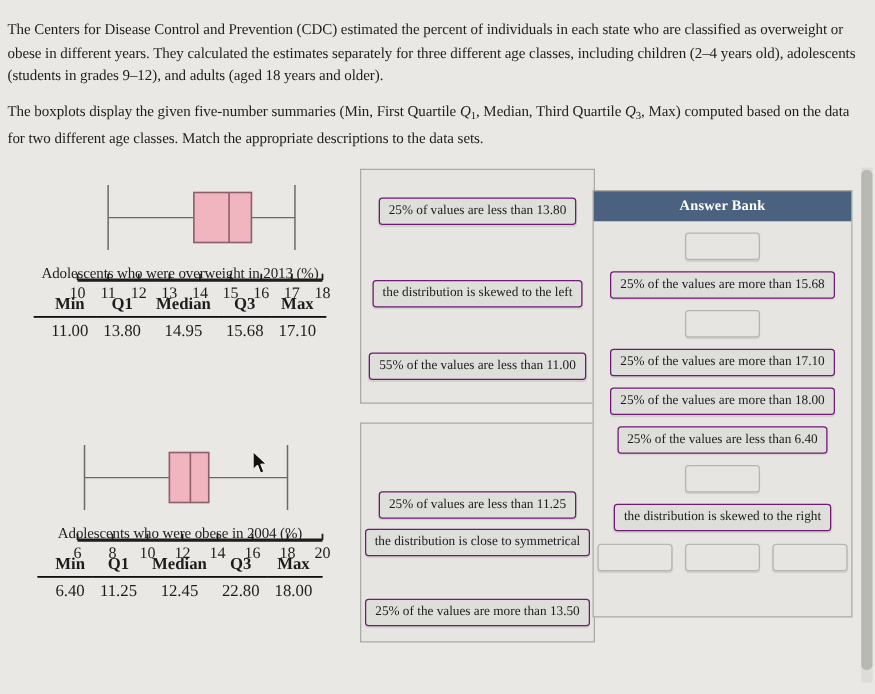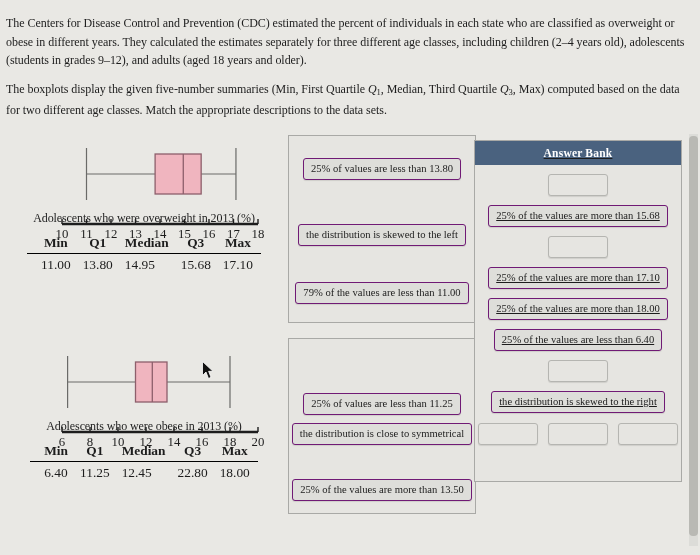--- a/index.html
+++ b/index.html
@@ -57,21 +57,21 @@
   }
   .fivenum th {
     font-weight: bold;
     padding: 0 6px 2px 6px;
     text-align: center;
     white-space: nowrap;
   }
   .fivenum thead tr { border-bottom: 1px solid #000000; }
   .fivenum td {
     padding: 3px 6px 0 6px;
-    text-align: left;
+    text-align: center;
     white-space: nowrap;
   }
   .fivenum .c-min { padding-left: 14px; }
   .fivenum .c-max { padding-right: 8px; }
 
   
   .dropzone-panel {
     position: absolute;
     border: 1px solid #a9a9a6;
     background: #e6e5e1;
@@ -103,27 +103,26 @@
     min-width: 44px;
     height: 12px;
     background: #e6e5e1;
     border-color: #b5b5b1;
   }
 
   
   #answer-bank {
     position: absolute;
     left: 474px;
-    top: 140px;
+    top: 152px;
     width: 208px;
     height: 342px;
     border: 1px solid #a9a9a6;
     background: #e6e5e1;
     box-sizing: border-box;
-    text-decoration: underline;
   }
   #answer-bank-header {
     height: 24px;
     background: #4a6customer;
     background: #4a627f;
     color: #ffffff;
     font-size: 11.5px;
     font-weight: bold;
     display: flex;
     align-items: center;
@@ -252,21 +251,21 @@
         <line x1="174" y1="81" x2="174" y2="86" stroke="#1d1d1d" stroke-width="1.4"></line>
         <text x="174" y="100" text-anchor="middle" font-family="&quot;Liberation Serif&quot;, serif" font-size="12.8" fill="#1d1d1d">14</text>
         <line x1="202" y1="81" x2="202" y2="86" stroke="#1d1d1d" stroke-width="1.4"></line>
         <text x="202" y="100" text-anchor="middle" font-family="&quot;Liberation Serif&quot;, serif" font-size="12.8" fill="#1d1d1d">16</text>
         <line x1="230" y1="81" x2="230" y2="86" stroke="#1d1d1d" stroke-width="1.4"></line>
         <text x="230" y="100" text-anchor="middle" font-family="&quot;Liberation Serif&quot;, serif" font-size="12.8" fill="#1d1d1d">18</text>
         <line x1="258" y1="81" x2="258" y2="86" stroke="#1d1d1d" stroke-width="1.4"></line>
         <text x="258" y="100" text-anchor="middle" font-family="&quot;Liberation Serif&quot;, serif" font-size="12.8" fill="#1d1d1d">20</text>
       </svg>
   </div>
-  <div class="axis-caption">Adolescents who were obese in 2013 (%)</div>
+  <div class="axis-caption">Adolescents who were obese in 2004 (%)</div>
   <table class="fivenum">
     <thead>
       <tr>
         <th class="c-min">Min</th>
         <th>Q1</th>
         <th>Median</th>
         <th>Q3</th>
         <th class="c-max">Max</th>
       </tr>
     </thead>
@@ -283,21 +282,21 @@
 </div>
 
 <div class="dropzone-panel" id="dropzone-panel-1">
     <div class="dz-slot" style="top: 22px;">
       <div class="chip">25% of values are less than 13.80</div>
     </div>
     <div class="dz-slot" style="top: 88px;">
       <div class="chip">the distribution is skewed to the left</div>
     </div>
     <div class="dz-slot" style="top: 146px;">
-      <div class="chip">79% of the values are less than 11.00</div>
+      <div class="chip">55% of the values are less than 11.00</div>
     </div>
   </div>
 <div class="dropzone-panel" id="dropzone-panel-2">
     <div class="dz-slot" style="top: 18px; margin-top: 36px;">
       <div class="chip">25% of values are less than 11.25</div>
     </div>
     <div class="dz-slot" style="top: 84px;">
       <div class="chip">the distribution is close to symmetrical</div>
     </div>
     <div class="dz-slot" style="top: 140px;">

